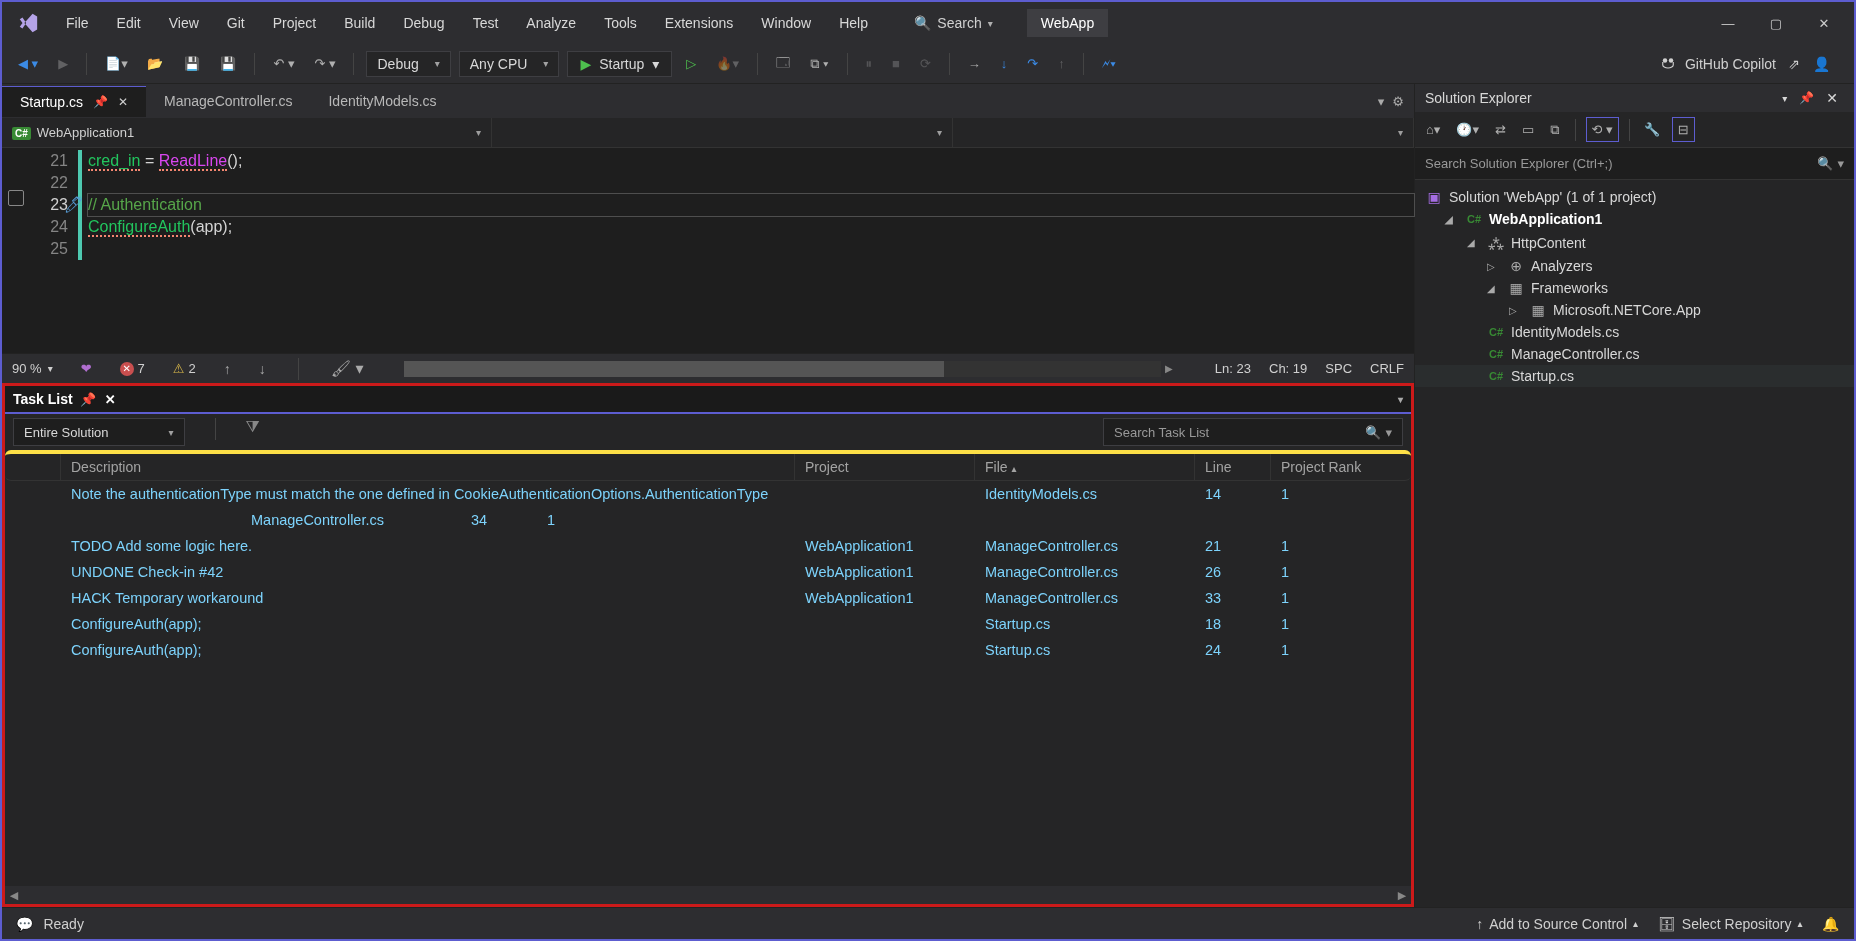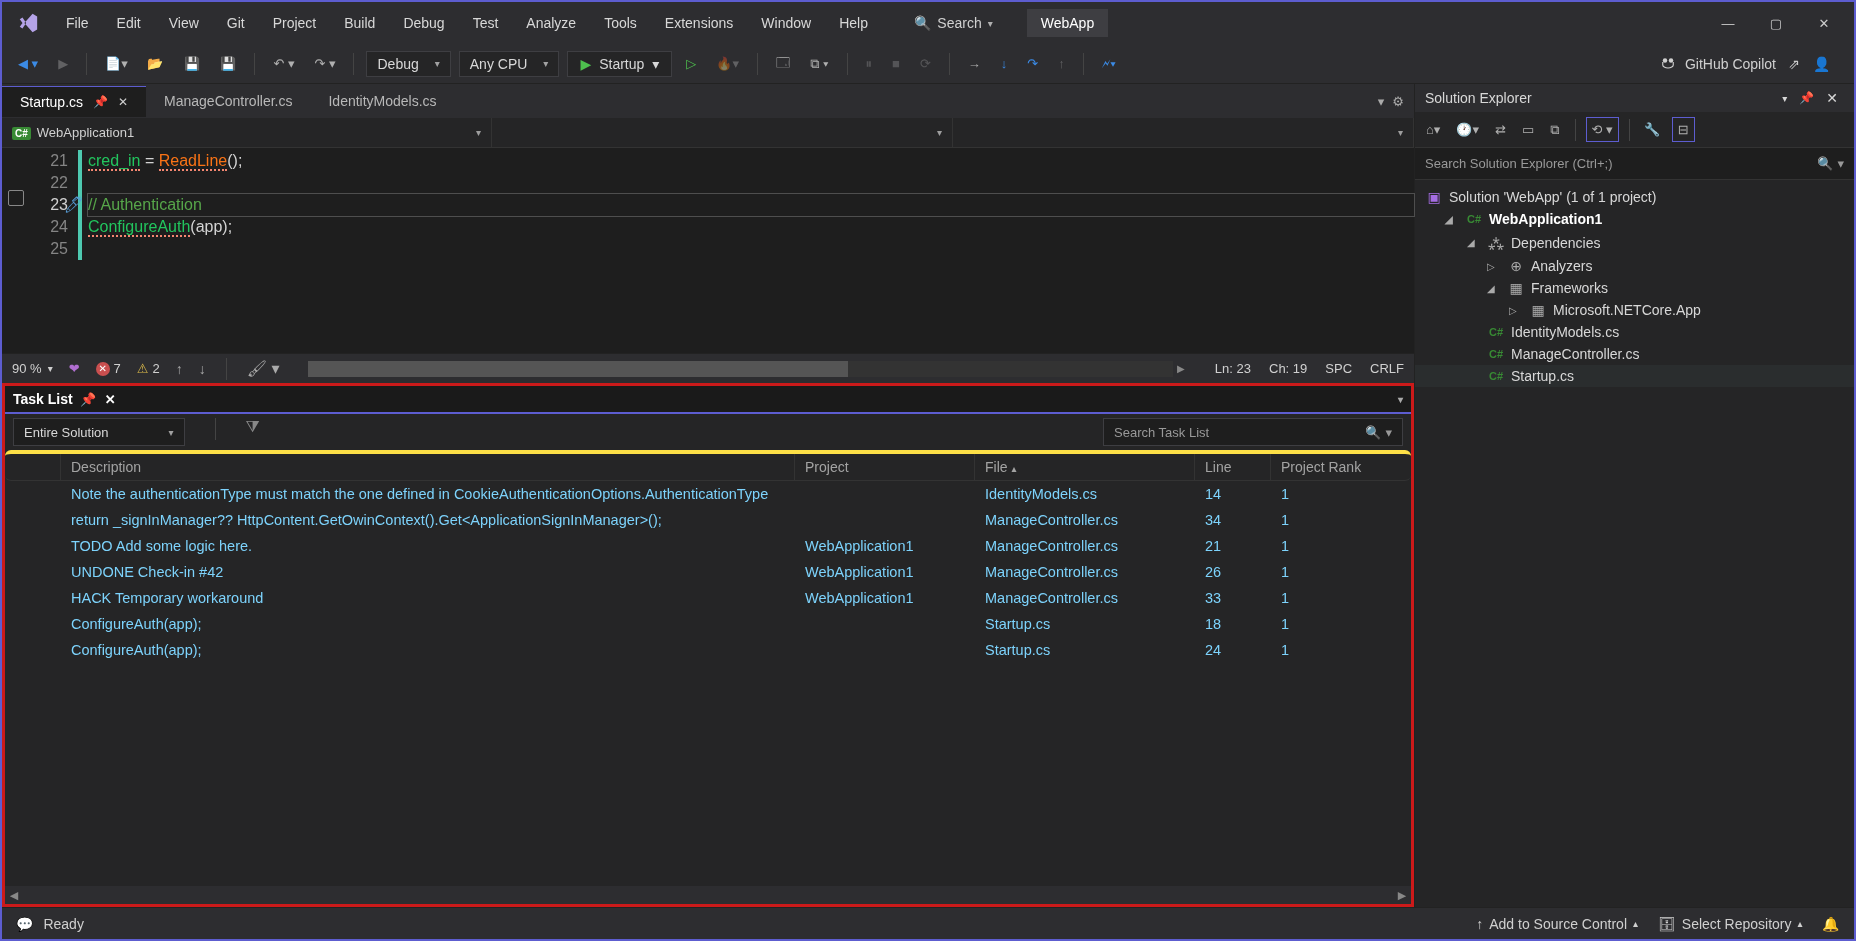--- a/index.html
+++ b/index.html
@@ -54,26 +54,26 @@
 .editor { flex:1; background:#1e1e1e; display:flex; position:relative; min-height:0; font-family: Consolas, monospace; font-size:16px; }
 .gutter-misc { width: 28px; background:#1e1e1e; display:flex; flex-direction:column; align-items:center; padding-top:42px; }
 .gutter-misc-icon { width:16px; height:16px; border:1px solid #888; border-radius:2px; }
 .line-numbers { width:48px; text-align:right; padding:2px 10px 0 0; color:#858585; line-height:22px;}
 .change-bar { width:4px; background:#4ec9b0; margin-top:2px; height:110px; }
 .code-content { flex:1; padding:2px 0 0 6px; line-height:22px; color:#d4d4d4; position:relative; }
 .code-line { white-space:pre; }
 .code-line.highlighted { outline:1px solid #4e4e4e; }
 .tok-ident { color:#22c55e; }
 .tok-squiggle { border-bottom: 2px dotted #f48771; }
-.tok-func { color:#f97316; }
+.tok-func { color:#d946ef; }
 .tok-punc { color:#d4d4d4; }
 .tok-comment { color:#57a64a; }
 
 
-.editor-status { height:30px; background:#2d2d30; border-top:1px solid #222; display:flex; align-items:center; padding:0 10px; font-size:13px; color:#d0d0d0; gap:16px;}
+.editor-status { height:30px; background:#2d2d30; border-top:1px solid #222; display:flex; align-items:center; padding:0 10px; font-size:13px; color:#d0d0d0; gap:28px;}
 .editor-status .zoom { display:flex; align-items:center; gap:6px;}
 .status-err { color:#d0d0d0; display:flex; align-items:center; gap:4px;}
 .status-err .red { width:14px; height:14px; border-radius:50%; background:#c94f4f; display:flex; align-items:center; justify-content:center; font-size:10px; color:#fff;}
 .status-warn { display:flex; align-items:center; gap:4px;}
 .status-warn .tri { color:#d9b84a;}
 .arrow-btn { color:#aaa; cursor:pointer; font-size:14px;}
 .brush { color:#aaa; font-size:16px;}
 .hscroll { flex:1; height:16px; background:#333; margin:0 12px; position:relative; border-radius:2px;}
 .hscroll .thumb { position:absolute; left:0; width:540px; height:100%; background:#555; }
 .hscroll .ar { position:absolute; top:0; width:16px; height:100%; background:#2d2d30; color:#888; display:flex; align-items:center; justify-content:center; font-size:10px;}
@@ -353,21 +353,20 @@
           <div class="tl-row">
             <div class="c icon"></div>
             <div class="c desc">Note the authenticationType must match the one defined in CookieAuthenticationOptions.AuthenticationType</div>
             <div class="c proj"></div>
             <div class="c file">IdentityModels.cs</div>
             <div class="c line">14</div>
             <div class="c rank">1</div>
           </div>
           <div class="tl-row">
             <div class="c icon"></div>
-            <div class="c desc">return _signInManager?? HttpContent.GetOwinContext().Get&lt;ApplicationSignInManager&gt;();</div>
             <div class="c proj"></div>
             <div class="c file">ManageController.cs</div>
             <div class="c line">34</div>
             <div class="c rank">1</div>
           </div>
           <div class="tl-row">
             <div class="c icon"></div>
             <div class="c desc">TODO Add some logic here.</div>
             <div class="c proj">WebApplication1</div>
             <div class="c file">ManageController.cs</div>
@@ -445,21 +444,21 @@
       <div class="tree-row d1 bold">
           <span class="twist">◢</span>
           <span class="icon">
             <span class="cs-file-badge">C#</span>
           </span>
           <span>WebApplication1</span>
         </div>
       <div class="tree-row d2">
           <span class="twist">◢</span>
           <span class="icon">⁂</span>
-          <span>Dependencies</span>
+          <span>HttpContent</span>
         </div>
       <div class="tree-row d3">
           <span class="twist">▷</span>
           <span class="icon">⊕</span>
           <span>Analyzers</span>
         </div>
       <div class="tree-row d3">
           <span class="twist">◢</span>
           <span class="icon">▦</span>
           <span>Frameworks</span>

